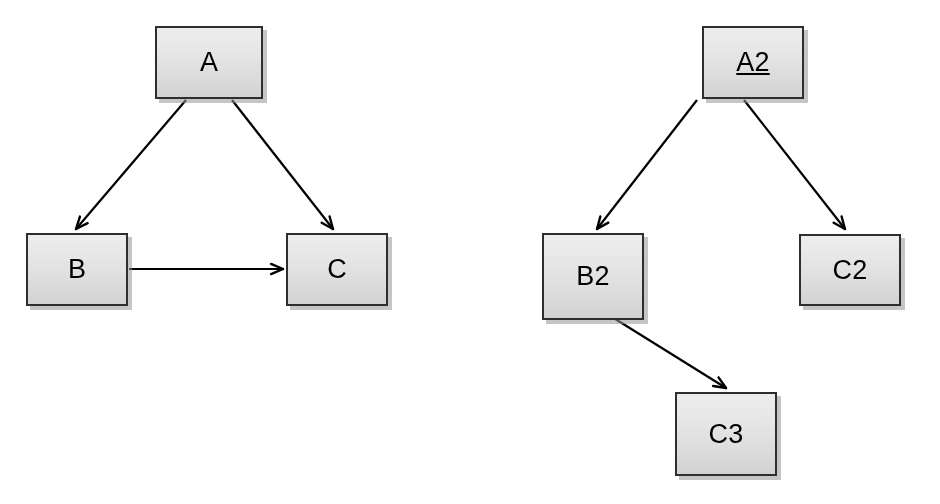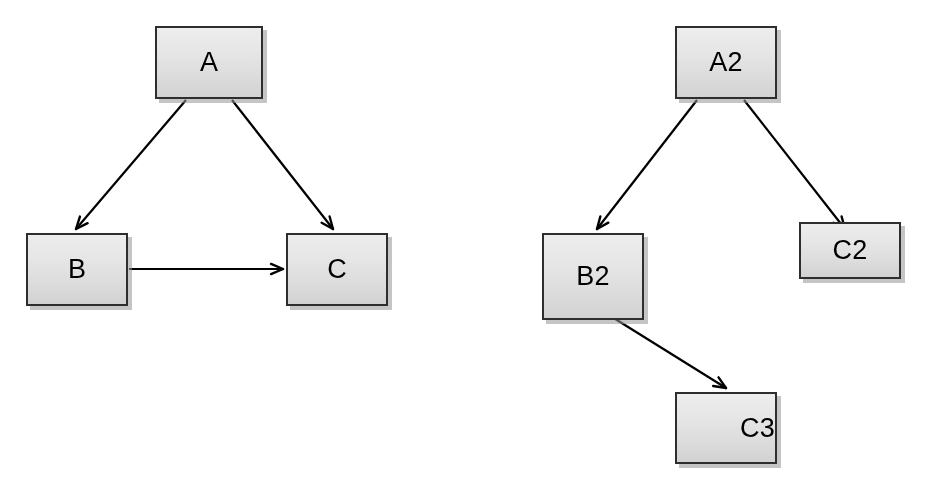--- a/index.html
+++ b/index.html
@@ -89,29 +89,29 @@
   </div>
 
   <div class="node" style="left:26px; top:233px; width:102px; height:73px;">
     <span class="node-label">B</span>
   </div>
 
   <div class="node" style="left:286px; top:233px; width:102px; height:73px;">
     <span class="node-label">C</span>
   </div>
 
-  <div class="node" style="left:675px; top:26px; width:102px; height:73px;">
+  <div class="node" style="left:702px; top:26px; width:102px; height:73px;text-decoration:underline;">
     <span class="node-label">A2</span>
   </div>
 
   <div class="node" style="left:542px; top:233px; width:102px; height:87px;">
     <span class="node-label">B2</span>
   </div>
 
-  <div class="node" style="left:799px; top:222px; width:102px; height:57px;text-align:center;">
+  <div class="node" style="left:799px; top:234px; width:102px; height:72px;text-align:center;">
     <span class="node-label">C2</span>
   </div>
 
-  <div class="node" style="left:675px; top:392px; width:102px; height:72px;justify-content:flex-end;">
+  <div class="node" style="left:675px; top:392px; width:102px; height:84px;">
     <span class="node-label">C3</span>
   </div>
 
 </div>
 
 </body></html>

